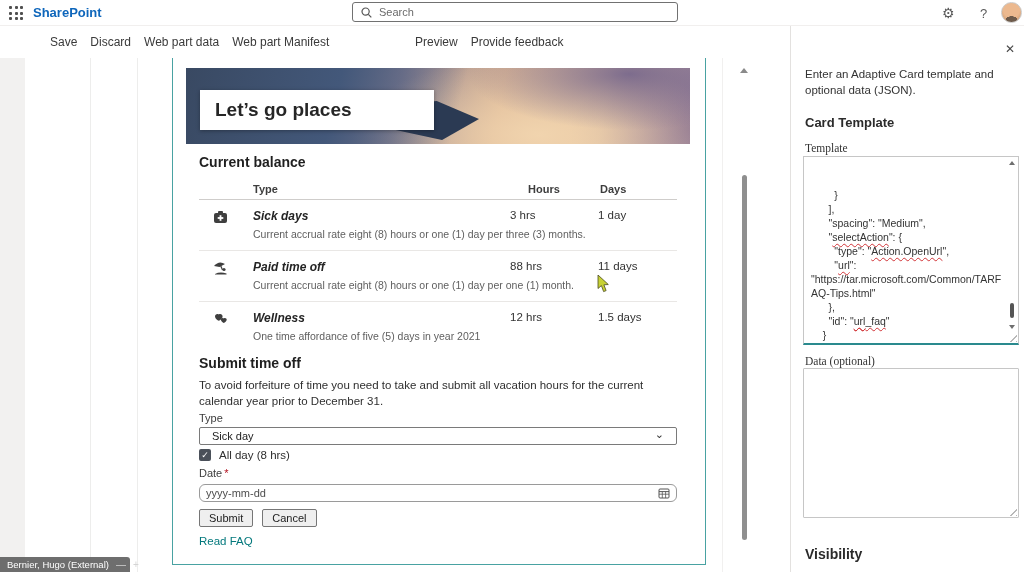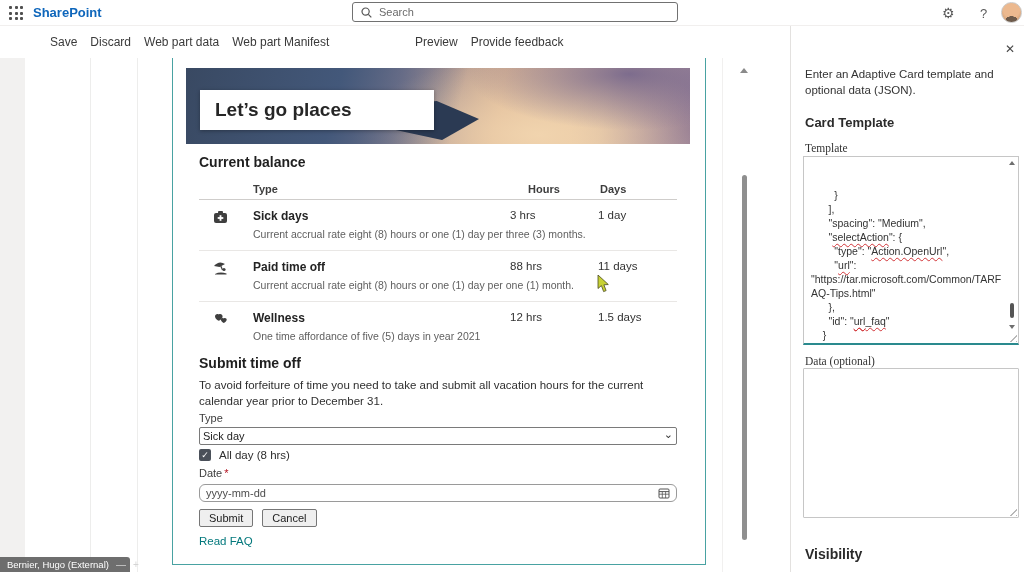--- a/index.html
+++ b/index.html
@@ -69,33 +69,33 @@
   
   .h-section { position:absolute; left:199px; font-size:14px; font-weight:700; color:#1f1f1f; }
   .balance-table { position:absolute; left:199px; top:179px; width:478px; }
   .t-head { display:grid; grid-template-columns:54px 257px 88px 79px; align-items:end;
             height:21px; border-bottom:1px solid #cfcdcb; font-size:11px; font-weight:700; color:#3d3d3d;
             padding-bottom:4px; }
   .t-head .c-hours { padding-left:18px; } .t-head .c-days { padding-left:2px; }
   .t-row { display:grid; grid-template-columns:54px 257px 88px 79px; padding-top:9px;
            border-bottom:1px solid #e9e7e5; }
   .t-ico { grid-row:1 / span 2; padding-left:14px; padding-top:1px; }
-  .t-title { font-size:12px; font-weight:700; color:#242424; }
+  .t-title { font-size:12px; font-weight:700; color:#242424;font-style:italic; }
   .t-num { font-size:11.5px; color:#333; }
   .t-desc { grid-column:2 / 5; font-size:10.5px; color:#5f5f5f; line-height:1.35;
             max-width:368px; padding:4px 0 9px; }
 
   .note { position:absolute; left:199px; top:377px; width:482px; font-size:11.5px; color:#2f2f2f; line-height:1.4; }
   .field-label { position:absolute; left:199px; font-size:11px; color:#3c3c3c; }
   .required { color:#b10e1c; padding-left:2px; }
 
   .fake-select { position:absolute; left:199px; top:427px; width:478px; height:18px;
                  border:1px solid #7a7a7a; border-radius:2px; background:#fff; cursor:pointer;
                  display:flex; align-items:center; justify-content:space-between;
-                 padding:0 3px; font-size:11px; color:#222; }
+                 padding:0 12px; font-size:11px; color:#222; }
   .chev { font-size:11px; color:#333; line-height:10px; transform:translateY(-2px); }
 
   .chk-row { position:absolute; left:199px; top:449px; display:flex; align-items:center; gap:8px; }
   .chk { width:12px; height:12px; background:#4a5059; border-radius:2px; color:#fff;
          font-size:9px; line-height:12px; text-align:center; cursor:pointer; }
   .chk-label { font-size:11.5px; color:#2f2f2f; }
 
   .date-input { position:absolute; left:199px; top:484px; width:478px; height:18px;
                 border:1px solid #9a9a9a; border-radius:6px; background:#fff;
                 display:flex; align-items:center; padding:0 6px; gap:6px; }

